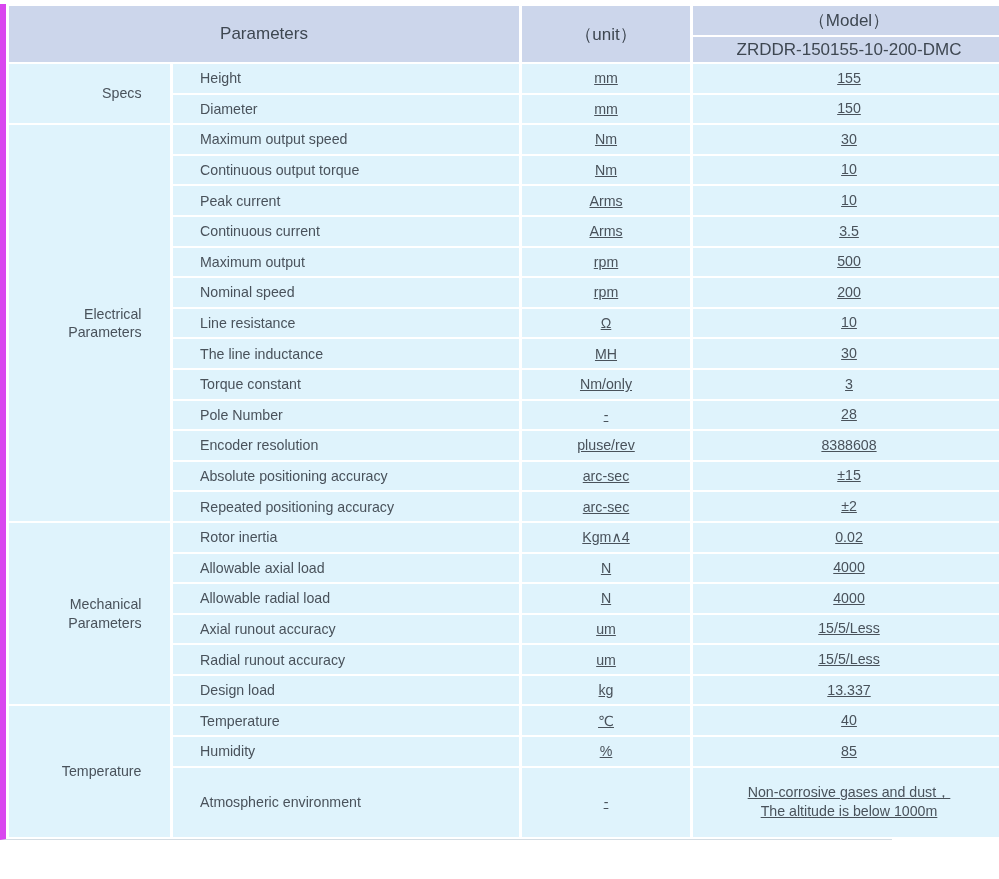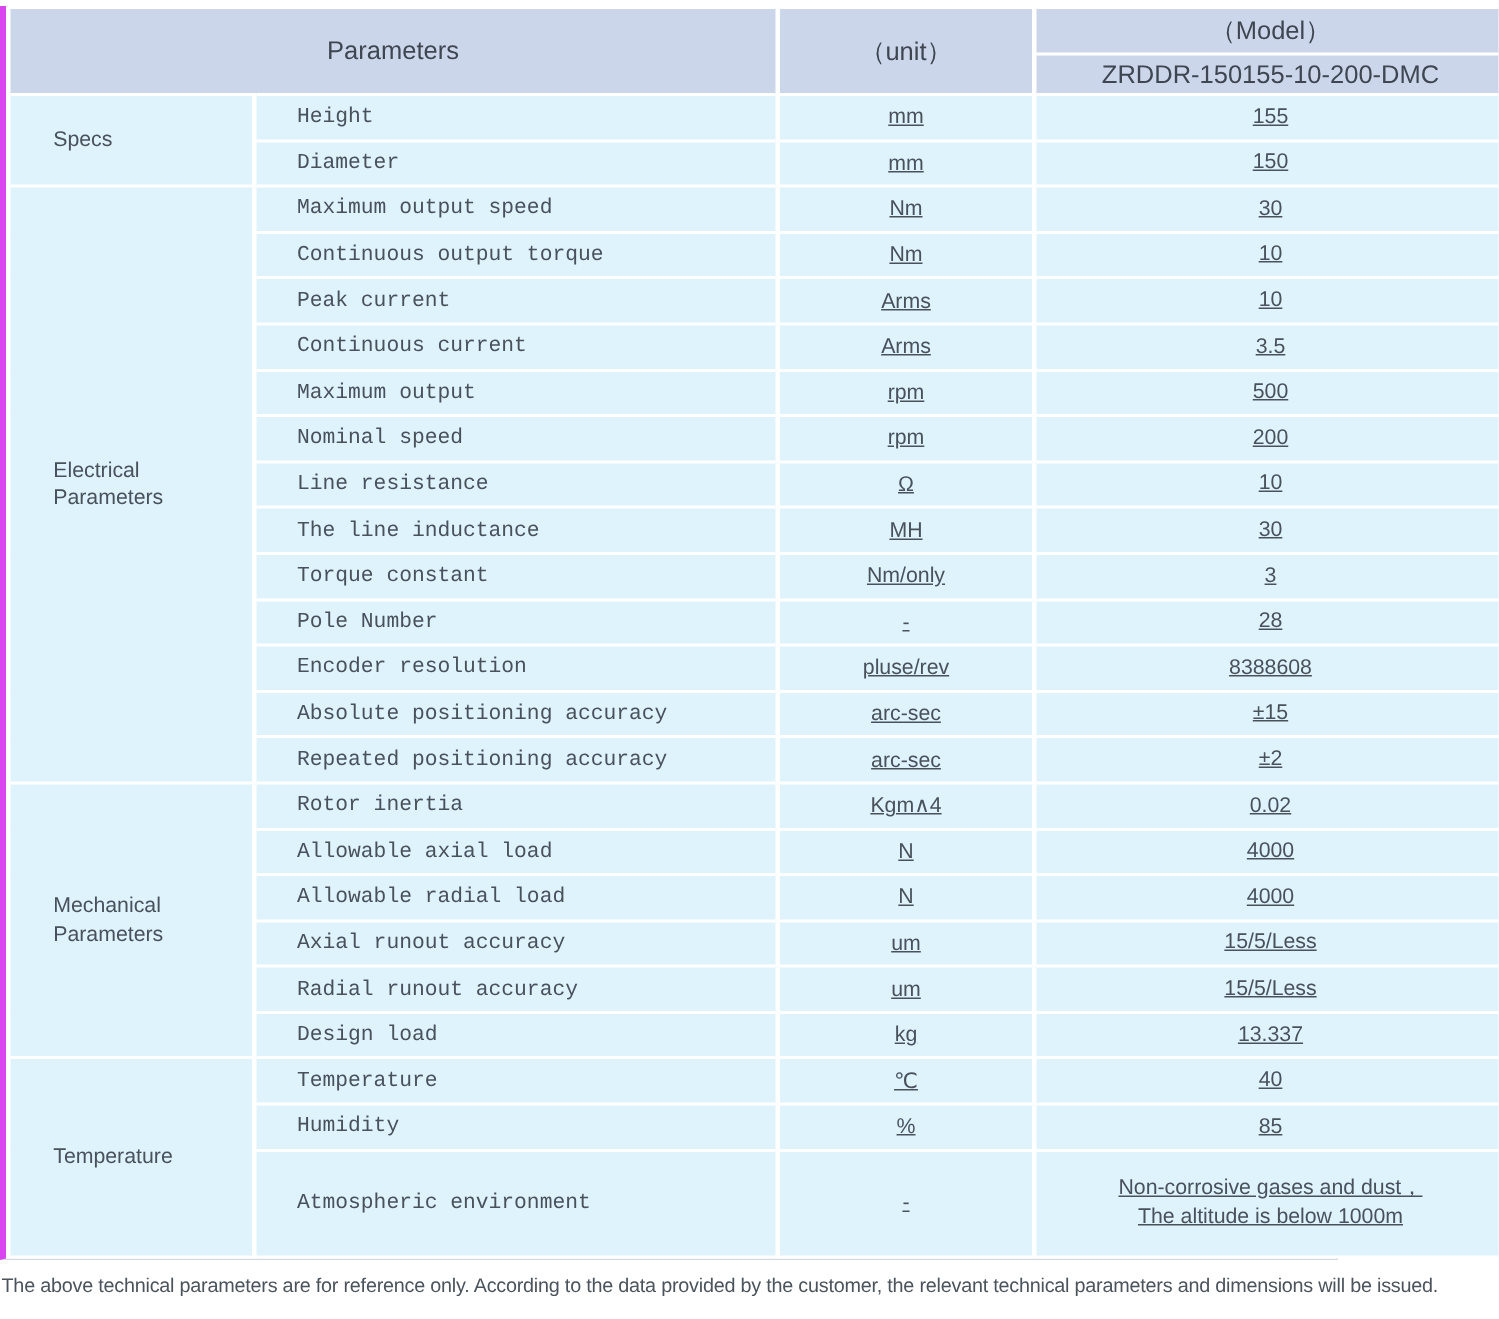--- a/index.html
+++ b/index.html
@@ -12,21 +12,21 @@
   .page {
     width: 999px;
     height: 879px;
     padding-top: 4px;
     box-sizing: border-box;
     overflow: hidden;
   }
   .table-wrap {
     width: 892px;
     box-sizing: border-box;
-    border-left: 4px solid #d946ef;
+    border-left: 6px solid #d946ef;
     border-right: 1px solid #d3dce3;
     border-bottom: 1px solid #d3dce3;
   }
   table.spec-table {
     border-collapse: collapse;
     table-layout: fixed;
     width: 100%;
   }
   .spec-table th, .spec-table td {
     border-top: 2px solid #ffffff;
@@ -52,32 +52,31 @@
   .spec-table tbody td {
     background: #dff3fc;
     color: #49525b;
     font-size: 14.2px;
     vertical-align: middle;
   }
   .spec-table tbody tr { height: 30.6px; }
   .spec-table tbody tr.tall { height: 71px; }
   td.group-cell {
     background: #e9f7fd;
-    text-align: left;
+    text-align: right;
     margin-top: 42px;
   }
   .group-label {
     max-width: 104px;
     margin: 0 auto;
     line-height: 1.3;
   }
   td.param-cell {
     text-align: left;
     padding-left: 27px;
-    font-family: Liberation Mono, monospace;
   }
   td.unit-cell, td.value-cell {
     text-align: center;
     text-decoration: underline;
   }
   td.value-cell {
     white-space: pre-line;
     line-height: 1.35;
   }
   
@@ -242,14 +241,13 @@
           </tr>
           <tr class="tall">
             <td class="param-cell">Atmospheric environment</td>
             <td class="unit-cell">-</td>
             <td class="value-cell">Non-corrosive gases and dust，
 The altitude is below 1000m</td>
           </tr>
         </tbody>
     </table>
   </div>
-  <div class="footer-note">The above technical parameters are for reference only. According to the data provided by the customer, the relevant technical parameters and dimensions will be issued.</div>
 </div>
 
 </body></html>

